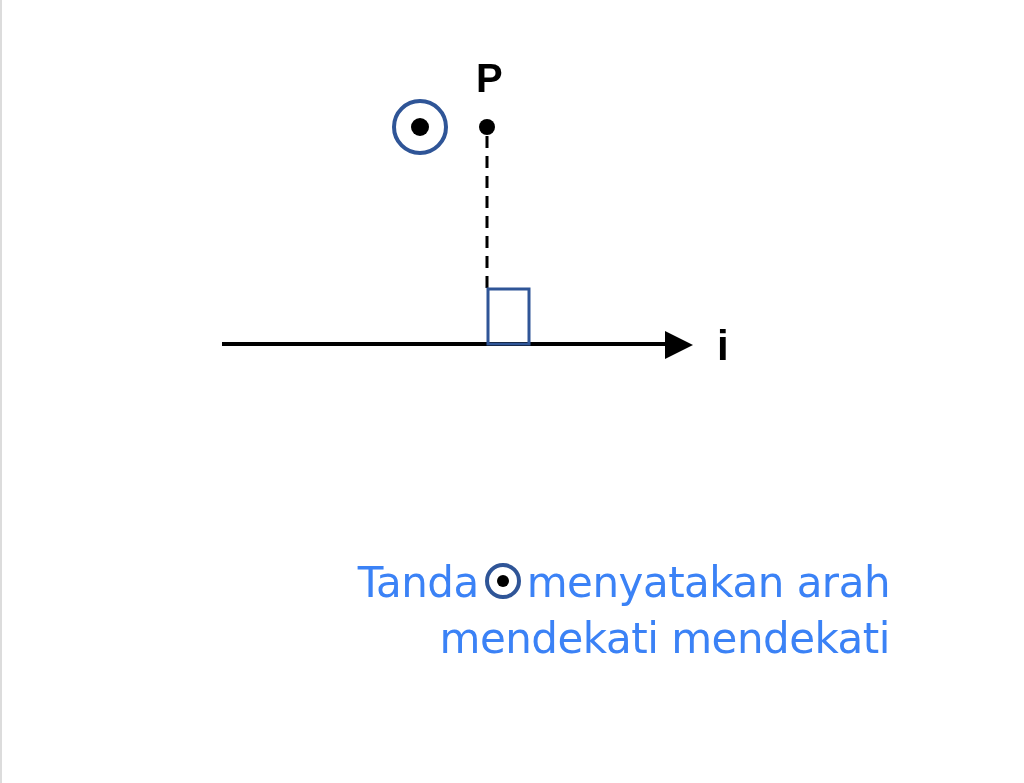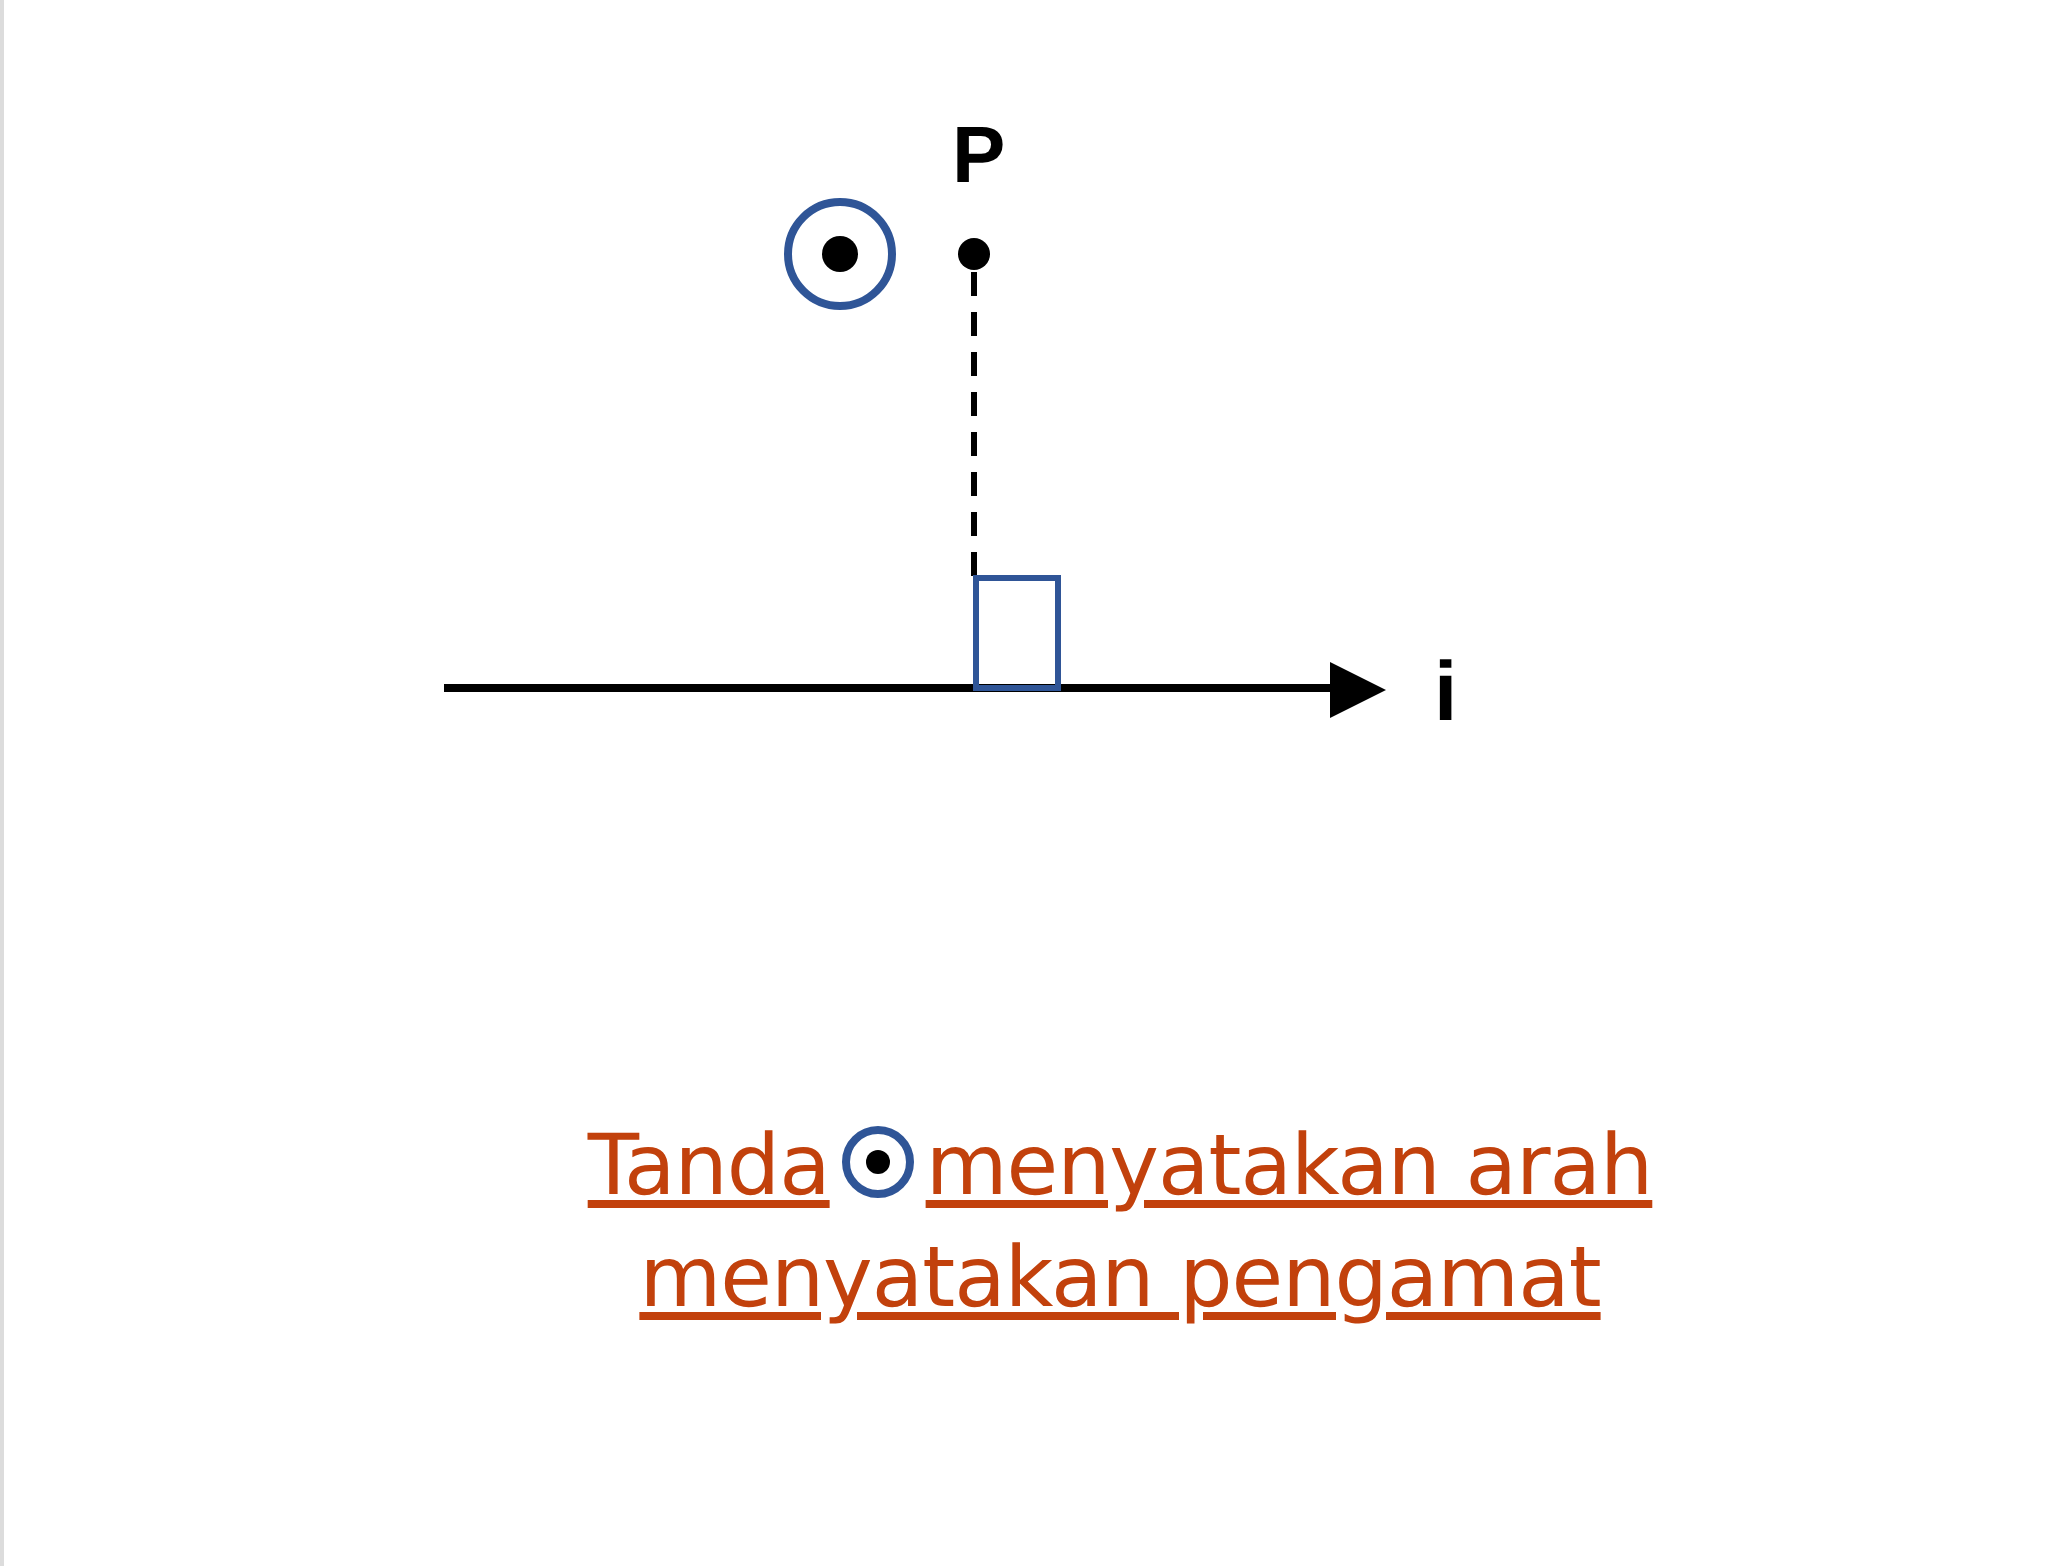--- a/index.html
+++ b/index.html
@@ -18,24 +18,23 @@
       font-size: 40px; font-weight: bold; color: #000;
       font-family: "Liberation Sans", sans-serif;
     }
     .label-i {
       position: absolute; left: 717px; top: 322px;
       font-size: 42px; font-weight: bold; color: #000;
       font-family: "Liberation Sans", sans-serif;
     }
     .caption {
       position: absolute; left: 230px; top: 555px; width: 660px;
-      text-align: center; color: #c2410c;
+      text-align: right; color: #3b82f6;
       font-family: "DejaVu Sans", sans-serif; font-size: 42px; line-height: 56px;
       letter-spacing: -0.5px;
-      text-decoration: underline;
     }
     .inline-dot-icon {
       display: inline-block; width: 40px; height: 40px; vertical-align: -4px;
       margin: 0 4px;
     }
   </style>
 </head>
 <body>
 
 <div class="left-edge"></div>
@@ -60,14 +59,14 @@
 <div class="label-p">P</div>
 <div class="label-i">i</div>
 
 <div class="caption">
   <div>
     <span>Tanda</span><svg class="inline-dot-icon" viewBox="0 0 40 40">
         <circle cx="20" cy="20" r="16" fill="none" stroke="#2f5597" stroke-width="4"></circle>
         <circle cx="20" cy="20" r="6" fill="#000"></circle>
       </svg><span>menyatakan arah</span>
   </div>
-  <div>menyatakan pengamat</div>
+  <div>mendekati mendekati</div>
 </div>
 
 </body></html>

